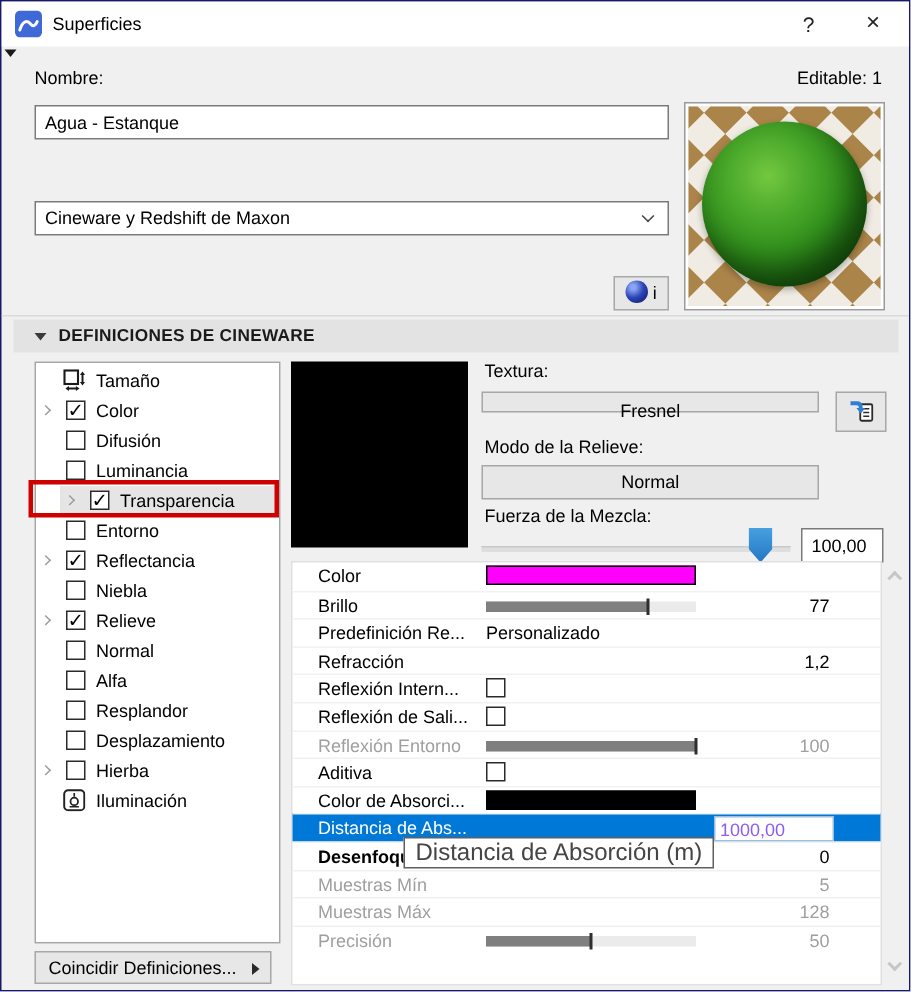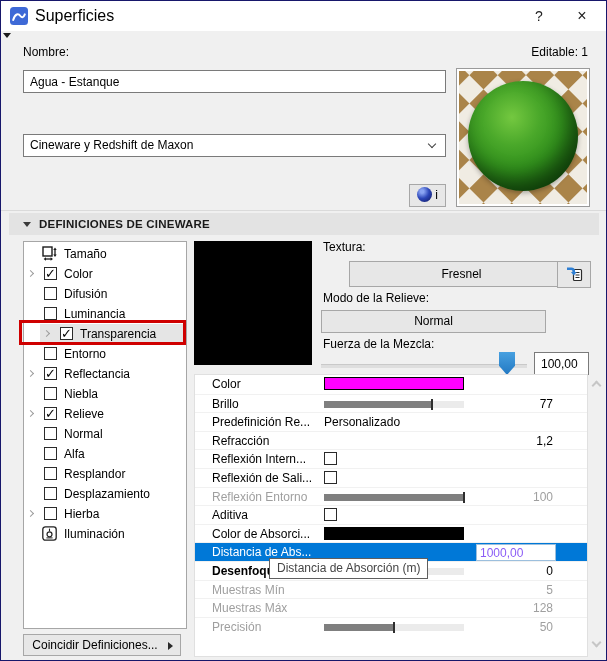--- a/index.html
+++ b/index.html
@@ -1,20 +1,20 @@
 <!DOCTYPE html>
 <html><head>
 <meta charset="utf-8">
 <style>
   html,body{margin:0;padding:0;background:#cfcfcf;font-family:"Liberation Sans","DejaVu Sans",sans-serif;}
   *{box-sizing:border-box;}
   .window{position:relative;width:607px;height:661px;background:#f0f0f0;border:1px solid #17176b;overflow:hidden;}
   .titlebar{position:absolute;left:0;top:0;width:605px;height:30px;background:#fff;}
   .app-logo{position:absolute;left:9px;top:6px;width:18px;height:18px;}
-  .win-title{position:absolute;left:34px;top:0;height:30px;line-height:30px;font-size:16px;color:#000;}
+  .win-title{position:absolute;left:34px;top:0;height:30px;line-height:30px;font-size:12px;color:#000;}
   .tb-btn{position:absolute;top:0;height:30px;line-height:30px;text-align:center;font-size:14px;color:#222;cursor:default;}
   .tb-help{left:523px;width:30px;}
   .tb-close{left:566px;width:30px;font-size:16px;}
   .grip{position:absolute;left:2px;top:32px;width:0;height:0;border-left:4px solid transparent;border-right:4px solid transparent;border-top:5px solid #1a1a1a;}
   .lbl{position:absolute;font-size:12px;color:#000;white-space:nowrap;}
   .field{position:absolute;background:#fff;border:1px solid #7a7a7a;font-size:12px;color:#000;padding:0 6px;font-family:inherit;}
   input.field{outline:none;}
   .selectbox{position:absolute;background:#fff;border:1px solid #7a7a7a;font-size:12px;line-height:21px;padding-left:6px;}
   .chev{display:inline-block;width:7px;height:7px;border-left:2px solid #c6c6c6;border-top:2px solid #c6c6c6;}
   .chev-dn{transform:rotate(225deg);}
@@ -39,21 +39,21 @@
   .trow{position:relative;height:20px;line-height:20px;font-size:12px;color:#000;white-space:nowrap;}
   .trow.sel{background:#e5e5e5;margin-left:16px;}
   .expander{position:absolute;left:4px;top:7px;width:5px;height:5px;border-left:1.6px solid #9c9c9c;border-top:1.6px solid #9c9c9c;transform:rotate(135deg);}
   .cb{position:absolute;left:20px;top:3px;width:13px;height:13px;background:#fff;border:1px solid #2a2a2a;}
   .cb.on::after{content:"✓";position:absolute;left:0px;top:-4px;font-size:13px;font-weight:700;color:#000;}
   .ticon{position:absolute;left:18px;top:2px;width:16px;height:16px;}
   .tlabel{position:absolute;left:40px;top:0;}
   .annotation{position:absolute;left:18px;top:319px;width:167px;height:25px;border:3px solid #cf0000;z-index:6;pointer-events:none;}
   
   .texpreview{position:absolute;left:193px;top:240px;width:118px;height:124px;background:#000;}
-  .fresnel-btn{left:320px;top:260px;width:225px;height:26px;line-height:24px;margin-left:28px;}
+  .fresnel-btn{left:320px;top:260px;width:225px;height:14px;line-height:24px;}
   .pipe-btn{left:556px;top:260px;width:34px;height:27px;padding-top:2px;}
   .normal-btn{left:320px;top:309px;width:225px;height:23px;line-height:21px;}
   .strength-track{position:absolute;left:320px;top:363px;width:206px;height:4px;background:#dedede;border-top:1px solid #c9c9c9;}
   .strength-handle{position:absolute;left:498px;top:351px;width:16px;height:23px;background:linear-gradient(#47a0e0,#2278c2);
     clip-path:polygon(0 0,100% 0,100% 60%,50% 100%,0 60%);}
   .strength-input{left:533px;top:351px;width:55px;height:23px;}
   
   .props{position:absolute;left:193px;top:373px;width:394px;height:283px;background:#fff;border:1px solid #e0e0e0;}
   .prow{position:relative;height:18.6px;border-top:1px solid #f1f1f1;font-size:12px;color:#000;}
   .prow:first-child{border-top:none;}
@@ -62,21 +62,21 @@
   .prow.emp .plabel{font-weight:700;}
   .plabel{position:absolute;left:17px;top:0;line-height:18.6px;white-space:nowrap;}
   .pval{position:absolute;right:34px;top:0;line-height:18.6px;}
   .ptext{position:absolute;left:129px;top:0;line-height:18.6px;}
   .pswatch{position:absolute;left:129px;top:2px;width:140px;height:13px;border:1px solid #000;}
   .ptrack{position:absolute;left:129px;top:6px;width:140px;height:7px;background:#ebebeb;}
   .pfill{position:absolute;left:0;top:0;height:7px;background:#7f7f7f;}
   .pnotch{position:absolute;top:-2px;width:2px;height:11px;background:#2e2e2e;}
   .pcheck{position:absolute;left:129px;top:2px;width:13px;height:13px;background:#fff;border:1px solid #2a2a2a;}
   .pinput{position:absolute;left:281px;top:1px;width:80px;height:17px;background:#fff;border:1px solid #9cbfdd;color:#8b5cf6;font-size:12px;line-height:15px;padding:0 3px;font-family:inherit;outline:none;}
-  .tooltip{position:absolute;left:268px;top:557px;height:21px;line-height:19px;background:#fff;border:1px solid #5f5f5f;padding:0 7px;font-size:12px;color:#454545;white-space:nowrap;z-index:10;}
+  .tooltip{position:absolute;left:268px;top:557px;height:21px;line-height:19px;background:#fff;border:1px solid #5f5f5f;padding:0 7px;font-size:16px;color:#454545;white-space:nowrap;z-index:10;}
   .scrollglyph{position:absolute;left:592px;}
   .match-btn{left:22px;top:633px;width:158px;height:22px;line-height:20px;background:#e7e7e7;padding-right:14px;text-align:center;}
   .menu-arrow{position:absolute;right:7px;top:7px;width:0;height:0;border-top:4px solid transparent;border-bottom:4px solid transparent;border-left:5px solid #2a2a2a;}
 </style>
 </head>
 <body>
 
 <div class="window">
 
   <div class="titlebar">

